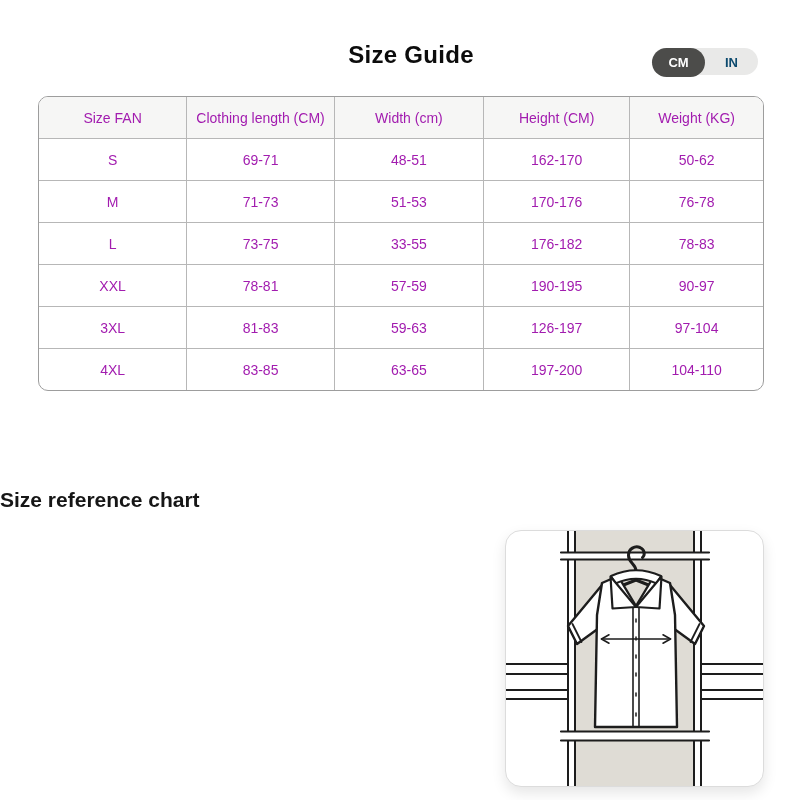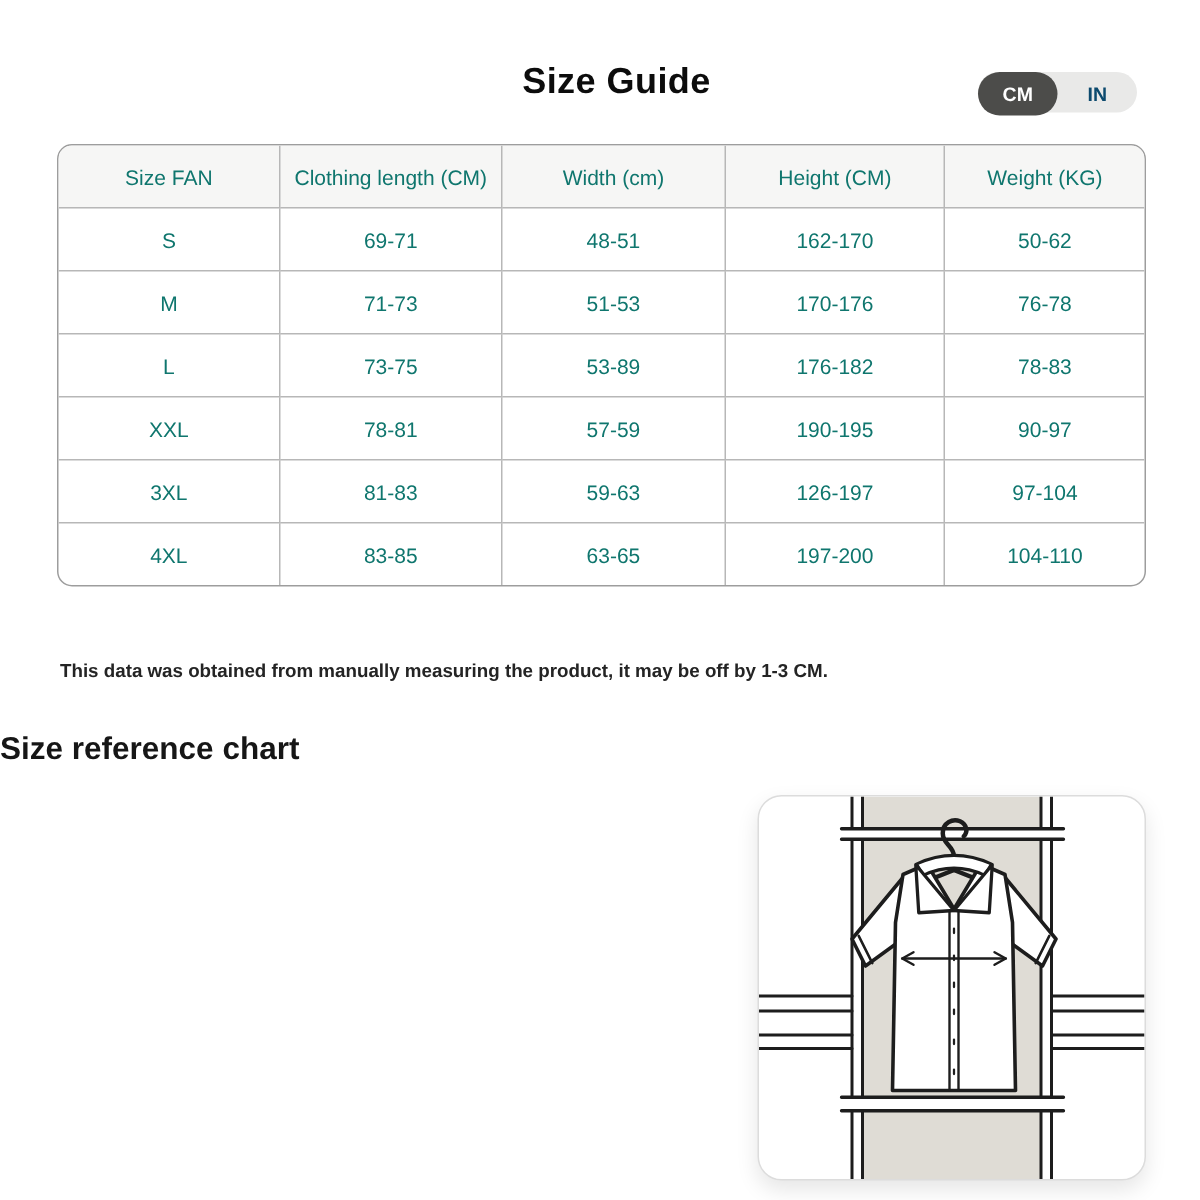--- a/index.html
+++ b/index.html
@@ -23,21 +23,21 @@
     cursor:pointer;padding:0;line-height:29px;
   }
   .seg.active{background:#4c4c4a;color:#ffffff}
   .table-wrap{
     position:absolute;top:96px;left:38px;width:724px;
     border:1px solid #9d9d9d;border-radius:10px;overflow:hidden;background:#fff;
   }
   table{width:100%;border-collapse:collapse;table-layout:fixed}
   th,td{
     height:41px;text-align:center;vertical-align:middle;
-    font-size:14px;font-weight:normal;color:#0f766e;padding:0;
+    font-size:14px;font-weight:normal;color:#a21caf;padding:0;
     border-right:1px solid #b7b7b7;border-bottom:1px solid #b7b7b7;
   }
   th:last-child,td:last-child{border-right:none}
   tbody tr:last-child td{border-bottom:none}
   thead th{background:#f6f6f5}
   .note{
     position:absolute;top:440px;left:40px;margin:0;
     font-size:12.5px;font-weight:bold;color:#242424;
   }
   .ref-heading{
@@ -92,21 +92,21 @@
         <tr>
           <td>M</td>
           <td>71-73</td>
           <td>51-53</td>
           <td>170-176</td>
           <td>76-78</td>
         </tr>
         <tr>
           <td>L</td>
           <td>73-75</td>
-          <td>53-89</td>
+          <td>33-55</td>
           <td>176-182</td>
           <td>78-83</td>
         </tr>
         <tr>
           <td>XXL</td>
           <td>78-81</td>
           <td>57-59</td>
           <td>190-195</td>
           <td>90-97</td>
         </tr>
@@ -121,21 +121,20 @@
           <td>4XL</td>
           <td>83-85</td>
           <td>63-65</td>
           <td>197-200</td>
           <td>104-110</td>
         </tr>
       </tbody>
     </table>
   </div>
 
-  <p class="note">This data was obtained from manually measuring the product, it may be off by 1-3 CM.</p>
 
   <h2 class="ref-heading">Size reference chart</h2>
 
   <div class="ref-card">
     <svg viewBox="0 0 257 255">
       <g stroke="#1d1d1d" fill="none" stroke-linecap="round">
 
         <rect x="66" y="0" width="125" height="255" fill="#dfdcd5" stroke="none"></rect>
 
         <g>

